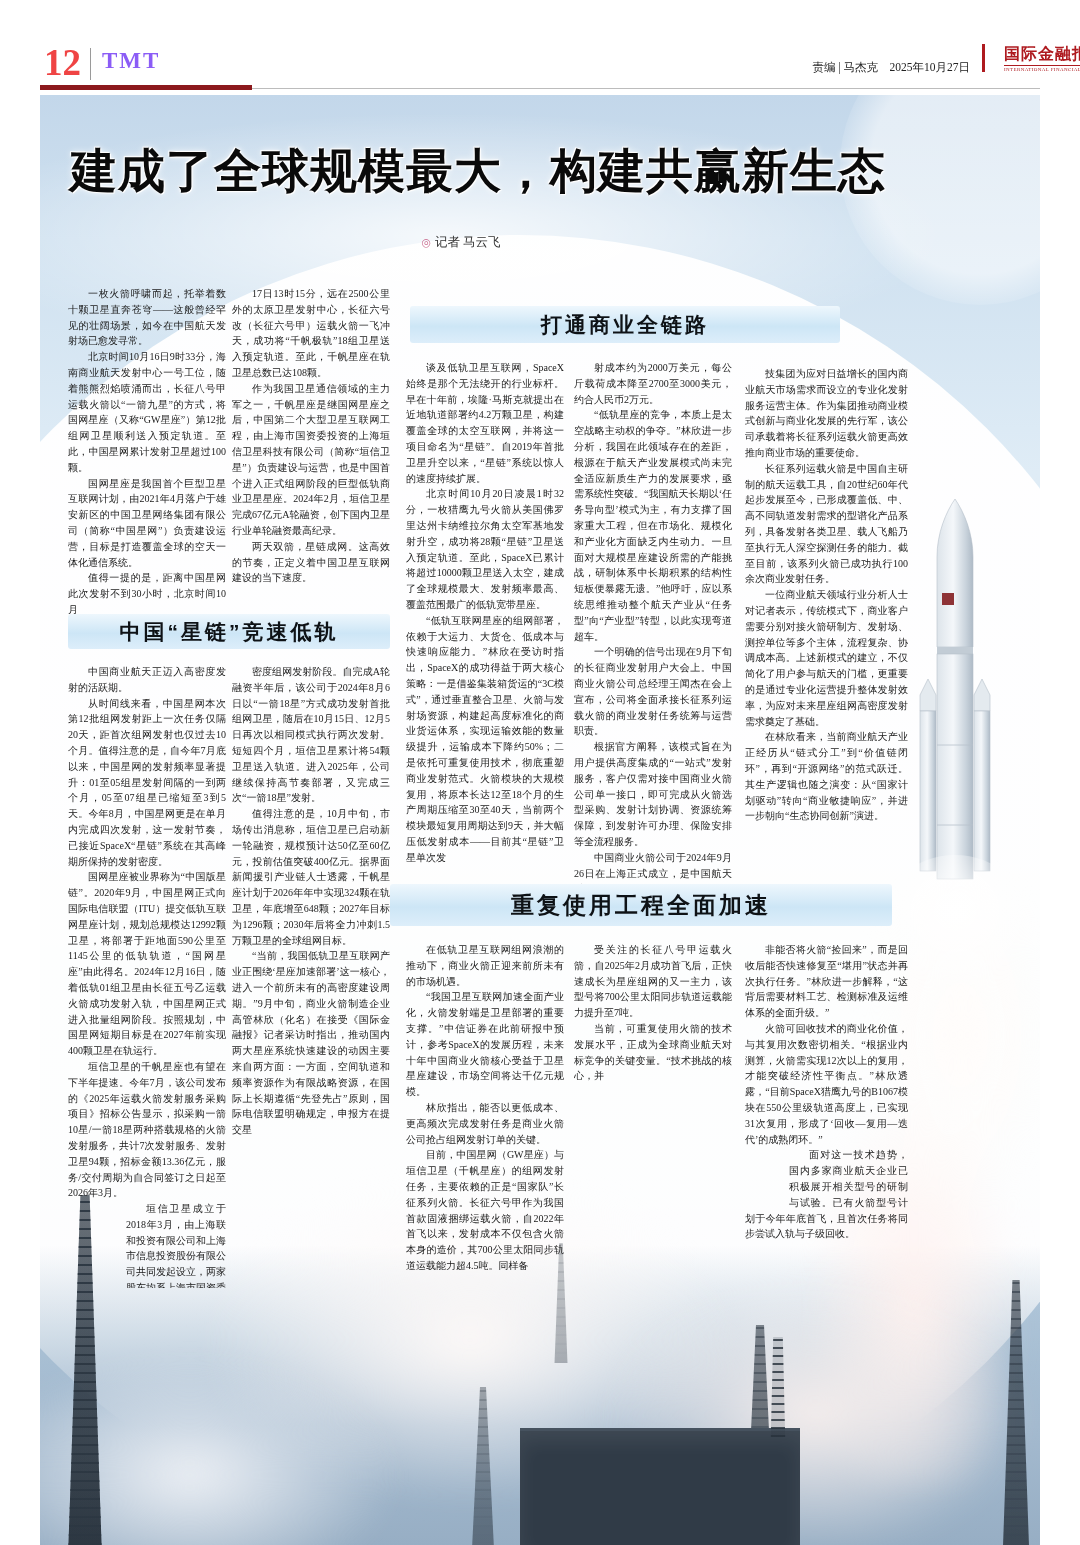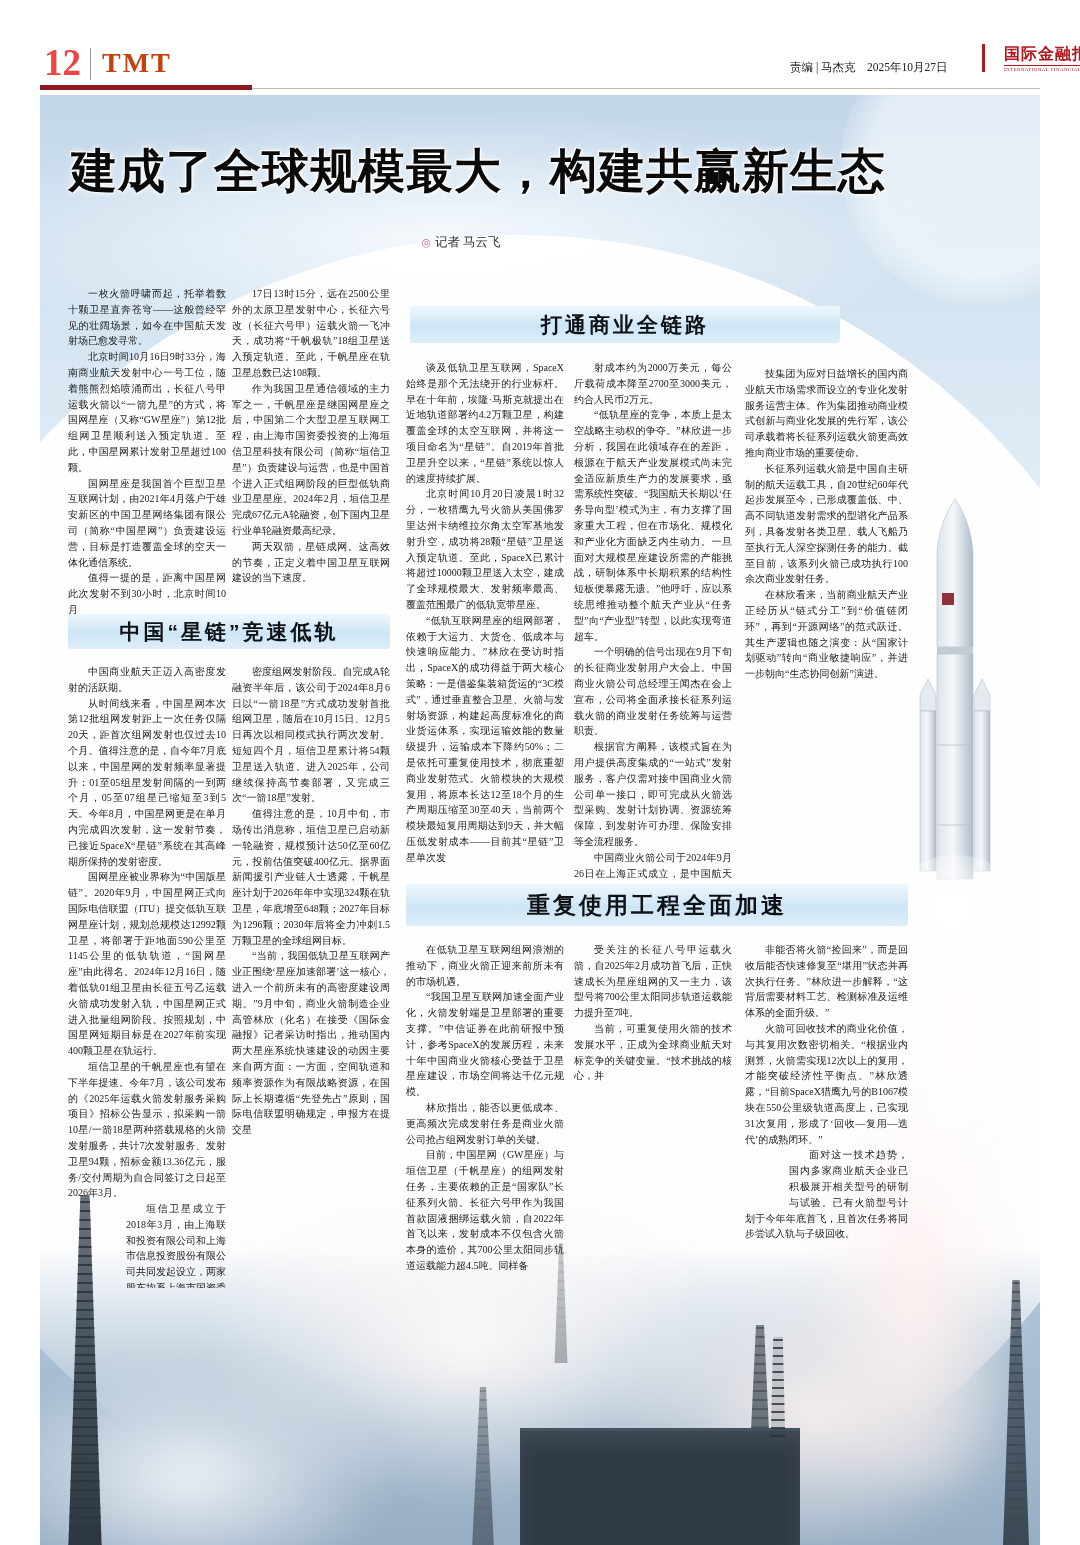--- a/index.html
+++ b/index.html
@@ -3,24 +3,24 @@
 <meta charset="utf-8">
 <style>
   html,body{margin:0;padding:0;background:#e8e8e8;}
   .page{position:relative;width:1080px;height:1545px;margin:0 auto;background:#ffffff;overflow:hidden;
         font-family:"Liberation Serif","DejaVu Serif",serif;color:#191919;}
 
   
   .hdr-num{position:absolute;left:44px;top:44px;font-family:Liberation Serif, serif;
            font-size:37px;font-weight:bold;color:#ef4444;line-height:1;}
   .hdr-div{position:absolute;left:90px;top:48px;width:1px;height:32px;background:#9a9a9a;}
-  .hdr-sec{position:absolute;left:102px;top:49px;font-size:28px;font-weight:bold;color:#c2410c;letter-spacing:2px;line-height:1;}
+  .hdr-sec{position:absolute;left:102px;top:49px;font-size:23px;font-weight:bold;color:#8b5cf6;letter-spacing:2px;line-height:1;}
   .hdr-grayline{position:absolute;left:40px;top:88px;width:1000px;height:1px;background:#bcbcbc;}
   .hdr-redbar{position:absolute;left:40px;top:85px;width:212px;height:5px;background:#8c191d;}
-  .hdr-editor{position:absolute;left:790px;top:60px;width:180px;font-size:11.5px;color:#222;}
+  .hdr-editor{position:absolute;left:790px;top:60px;width:180px;font-size:11.5px;color:#222;text-align:right;}
   .masthead{position:absolute;left:982px;top:44px;width:80px;border-left:3px solid #ae1a1f;padding-left:19px;}
   .masthead .mh-t{font-size:16px;font-weight:bold;color:#ae1a1f;letter-spacing:1px;line-height:1.2;white-space:nowrap;}
   .masthead .mh-s{font-size:5px;color:#ae1a1f;letter-spacing:.4px;white-space:nowrap;border-top:1px solid #ae1a1f;margin-top:2px;padding-top:1px;}
 
   
   .photo{position:absolute;left:40px;top:95px;width:1000px;height:1450px;overflow:hidden;
          background:linear-gradient(180deg,#c3d7ea 0%,#cfe1f0 10%,#dfecf6 26%,#d9e7f2 48%,#c3d5e6 72%,#aac2d7 88%,#a0b8cd 100%);}
   .moon{position:absolute;left:800px;top:-70px;width:280px;height:280px;border-radius:50%;
         background:radial-gradient(circle,rgba(255,255,255,.55) 0 55%,rgba(255,255,255,0) 75%);}
   .arc{position:absolute;left:-180px;top:140px;width:1320px;height:1320px;border-radius:50%;
@@ -57,21 +57,21 @@
             text-shadow:0 0 3px #fff,0 0 7px rgba(255,255,255,.95),1px 1px 0 #fff,-1px -1px 0 #fff;}
   .byline{position:absolute;left:76px;top:234px;width:770px;text-align:center;font-size:12.5px;color:#333;}
   .byline .dot{color:#c96a8e;margin-right:4px;font-size:11px;}
 
   
   .band{position:absolute;display:flex;align-items:center;justify-content:center;border-radius:3px;
         background:linear-gradient(180deg,#eef7fd 0%,#cde6f6 55%,#ddeefa 100%);
         font-family:Liberation Sans, sans-serif;font-weight:bold;color:#0e1216;letter-spacing:3px;}
   .band.b1{left:68px;top:614px;width:322px;height:35px;font-size:21px;}
   .band.b2{left:410px;top:306px;width:430px;height:37px;font-size:21px;}
-  .band.b3{left:406px;top:884px;width:502px;height:42px;font-size:23px;}
+  .band.b3{left:390px;top:884px;width:502px;height:42px;font-size:23px;}
 
   
   .col{position:absolute;width:158px;overflow:hidden;font-size:10px;line-height:15.8px;color:#1a1a1a;
        text-align:justify;text-justify:inter-ideograph;}
   .col p{margin:0;text-indent:2em;}
   .c-i1{left:68px;top:286px;height:328px;}
   .c-i2{left:232px;top:286px;height:328px;}
   .c-s0a{left:68px;top:664px;height:624px;}
   .c-s0b{left:232px;top:664px;height:624px;}
   .c-s1a{left:406px;top:360px;height:530px;}
@@ -185,20 +185,21 @@
   <div class="col c-s1b">
     <p>射成本约为2000万美元，每公斤载荷成本降至2700至3000美元，约合人民币2万元。</p>
     <p>“低轨星座的竞争，本质上是太空战略主动权的争夺。”林欣进一步分析，我国在此领域存在的差距，根源在于航天产业发展模式尚未完全适应新质生产力的发展要求，亟需系统性突破。“我国航天长期以‘任务导向型’模式为主，有力支撑了国家重大工程，但在市场化、规模化和产业化方面缺乏内生动力。一旦面对大规模星座建设所需的产能挑战，研制体系中长期积累的结构性短板便暴露无遗。”他呼吁，应以系统思维推动整个航天产业从“任务型”向“产业型”转型，以此实现弯道超车。</p>
     <p>一个明确的信号出现在9月下旬的长征商业发射用户大会上。中国商业火箭公司总经理王闻杰在会上宣布，公司将全面承接长征系列运载火箭的商业发射任务统筹与运营职责。</p>
     <p>根据官方阐释，该模式旨在为用户提供高度集成的“一站式”发射服务，客户仅需对接中国商业火箭公司单一接口，即可完成从火箭选型采购、发射计划协调、资源统筹保障，到发射许可办理、保险安排等全流程服务。</p>
     <p>中国商业火箭公司于2024年9月26日在上海正式成立，是中国航天科</p>
   </div>
   <div class="col c-s1c">
     <p>技集团为应对日益增长的国内商业航天市场需求而设立的专业化发射服务运营主体。作为集团推动商业模式创新与商业化发展的先行军，该公司承载着将长征系列运载火箭更高效推向商业市场的重要使命。</p>
     <p>长征系列运载火箭是中国自主研制的航天运载工具，自20世纪60年代起步发展至今，已形成覆盖低、中、高不同轨道发射需求的型谱化产品系列，具备发射各类卫星、载人飞船乃至执行无人深空探测任务的能力。截至目前，该系列火箭已成功执行100余次商业发射任务。</p>
+    <p>一位商业航天领域行业分析人士对记者表示，传统模式下，商业客户需要分别对接火箭研制方、发射场、测控单位等多个主体，流程复杂、协调成本高。上述新模式的建立，不仅简化了用户参与航天的门槛，更重要的是通过专业化运营提升整体发射效率，为应对未来星座组网高密度发射需求奠定了基础。</p>
     <p>在林欣看来，当前商业航天产业正经历从“链式分工”到“价值链闭环”，再到“开源网络”的范式跃迁。其生产逻辑也随之演变：从“国家计划驱动”转向“商业敏捷响应”，并进一步朝向“生态协同创新”演进。</p>
   </div>
 
   <div class="band b3">重复使用工程全面加速</div>
   <div class="col c-s2a">
     <p>在低轨卫星互联网组网浪潮的推动下，商业火箭正迎来前所未有的市场机遇。</p>
     <p>“我国卫星互联网加速全面产业化，火箭发射端是卫星部署的重要支撑。”中信证券在此前研报中预计，参考SpaceX的发展历程，未来十年中国商业火箭核心受益于卫星星座建设，市场空间将达千亿元规模。</p>
     <p>林欣指出，能否以更低成本、更高频次完成发射任务是商业火箭公司抢占组网发射订单的关键。</p>
     <p>目前，中国星网（GW星座）与垣信卫星（千帆星座）的组网发射任务，主要依赖的正是“国家队”长征系列火箭。长征六号甲作为我国首款固液捆绑运载火箭，自2022年首飞以来，发射成本不仅包含火箭本身的造价，其700公里太阳同步轨道运载能力超4.5吨。同样备</p>
   </div>

